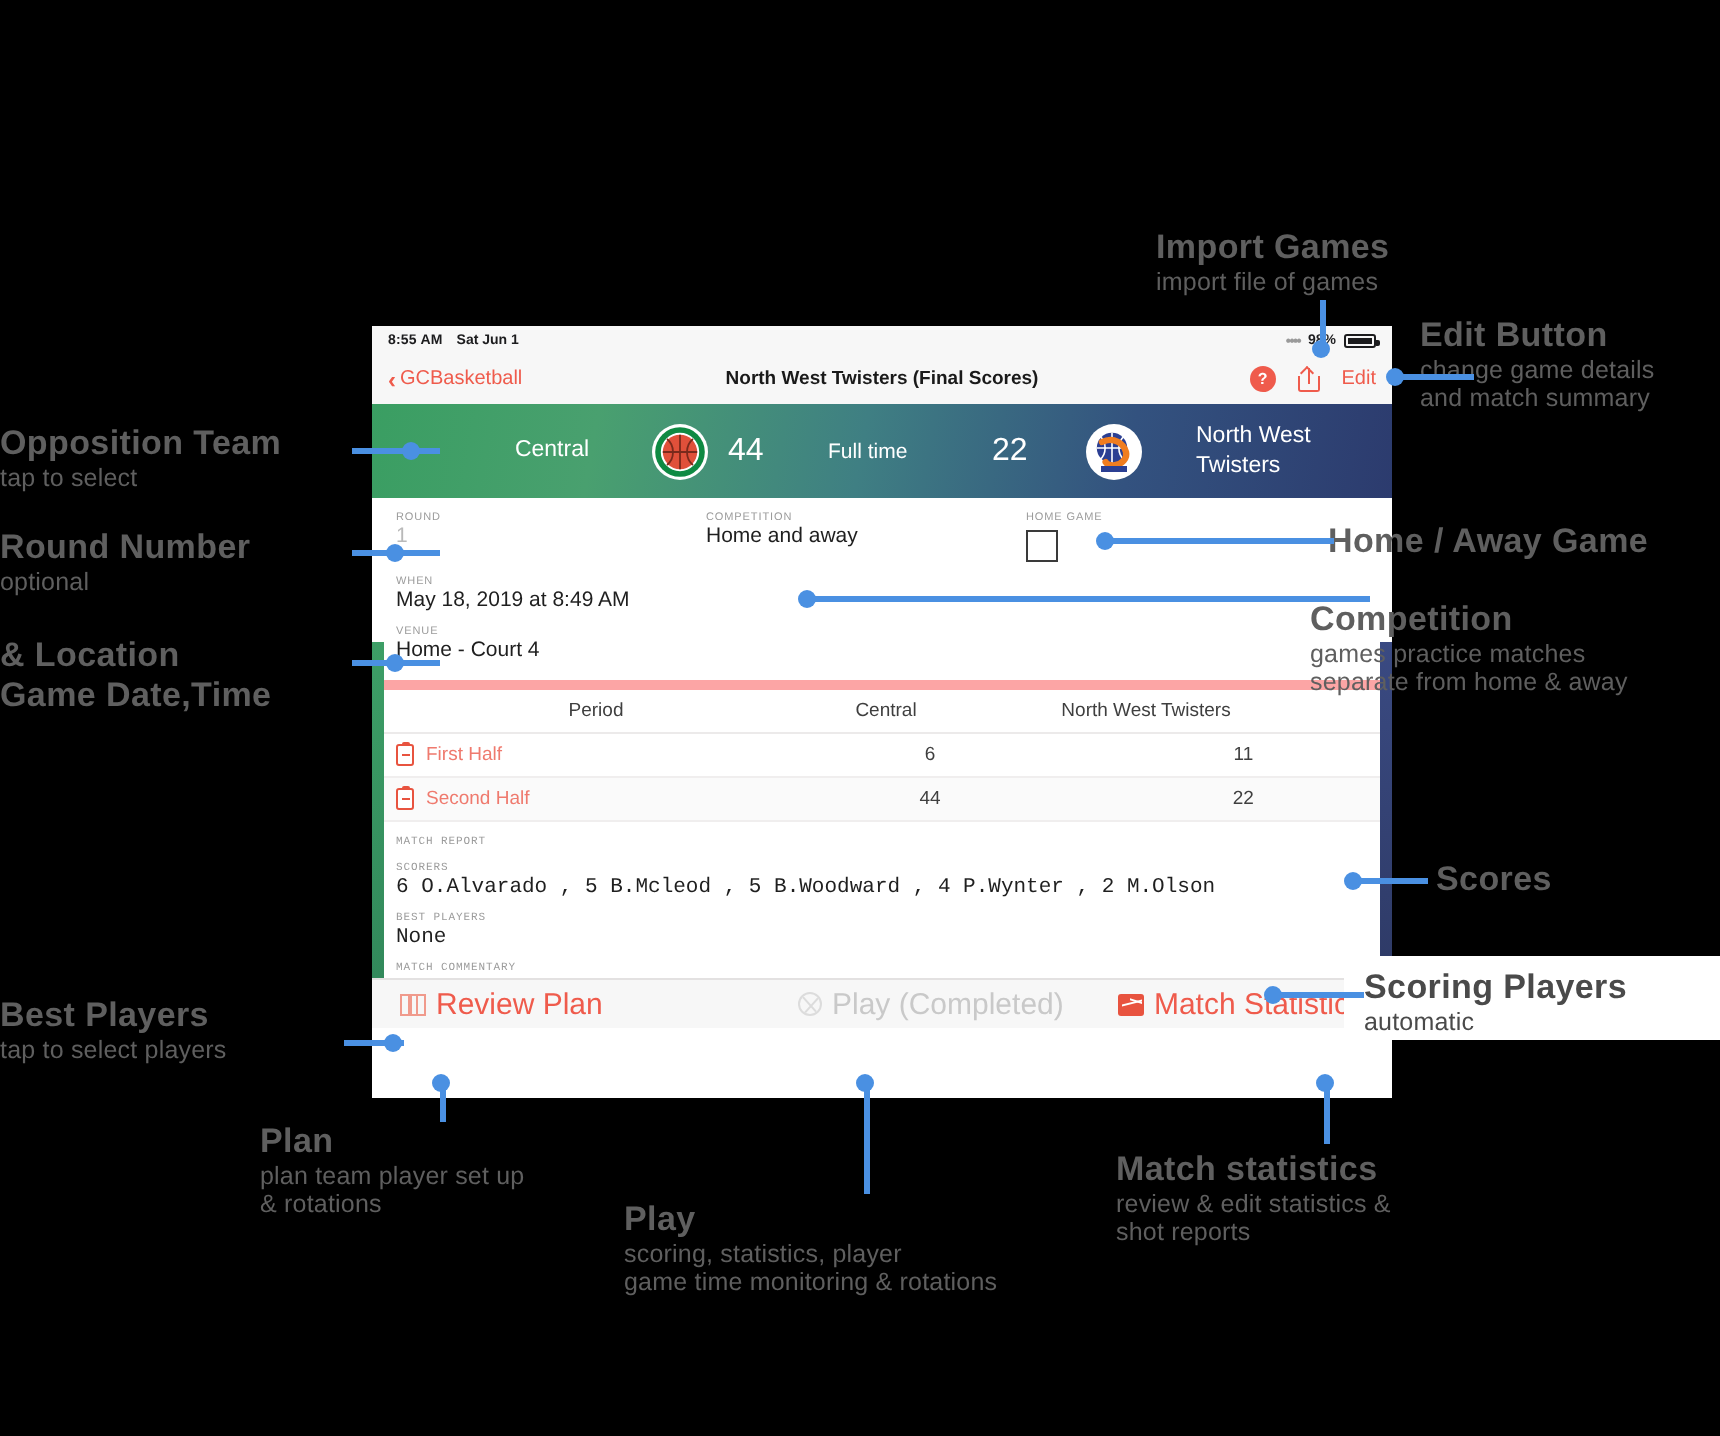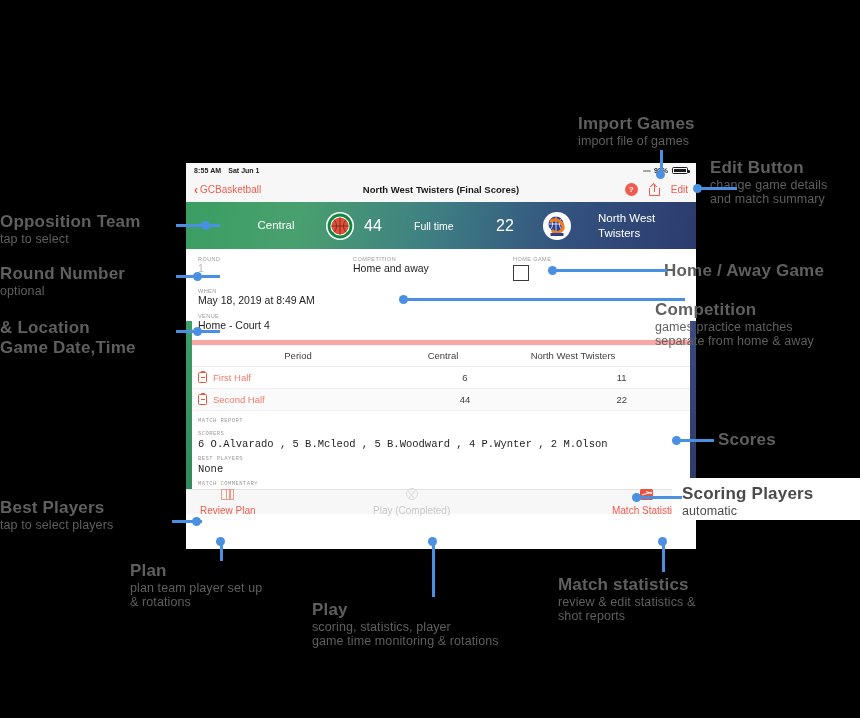--- a/index.html
+++ b/index.html
@@ -142,23 +142,23 @@
   .report { padding: 6px 28px 0 12px; font-family: Liberation Mono, monospace; }
   .report .fieldlabel { margin-bottom: 1px; }
   .report .gap { height: 5px; }
 
   
   .toolbar {
     position: absolute; left: 0; bottom: 0; width: 100%; height: 25px;
     background: #f7f7f7; border-top: 1px solid #e3e1e1;
     display: flex; align-items: center;
   }
-  .tb-item { display: flex; align-items: center; gap: 5px; font-size: 10px; flex-direction: column; }
+  .tb-item { display: flex; align-items: center; gap: 5px; font-size: 15px; }
   .tb-1 { position: absolute; left: 14px; color: #ef5b4c; }
-  .tb-2 { position: absolute; left: 187px; color: #c9c9c9; }
+  .tb-2 { position: absolute; left: 213px; color: #c9c9c9; }
   .tb-3 { position: absolute; right: 14px; color: #ef5b4c; }
   .ico-plan {
     width: 13px; height: 11px; border: 1.2px solid #f09a8c; position: relative; flex: none;
   }
   .ico-plan:before, .ico-plan:after {
     content: ""; position: absolute; top: 0; bottom: 0; width: 1.2px; background: #f09a8c;
   }
   .ico-plan:before { left: 3.4px; }
   .ico-plan:after  { left: 7.1px; }
   .ico-ball {

